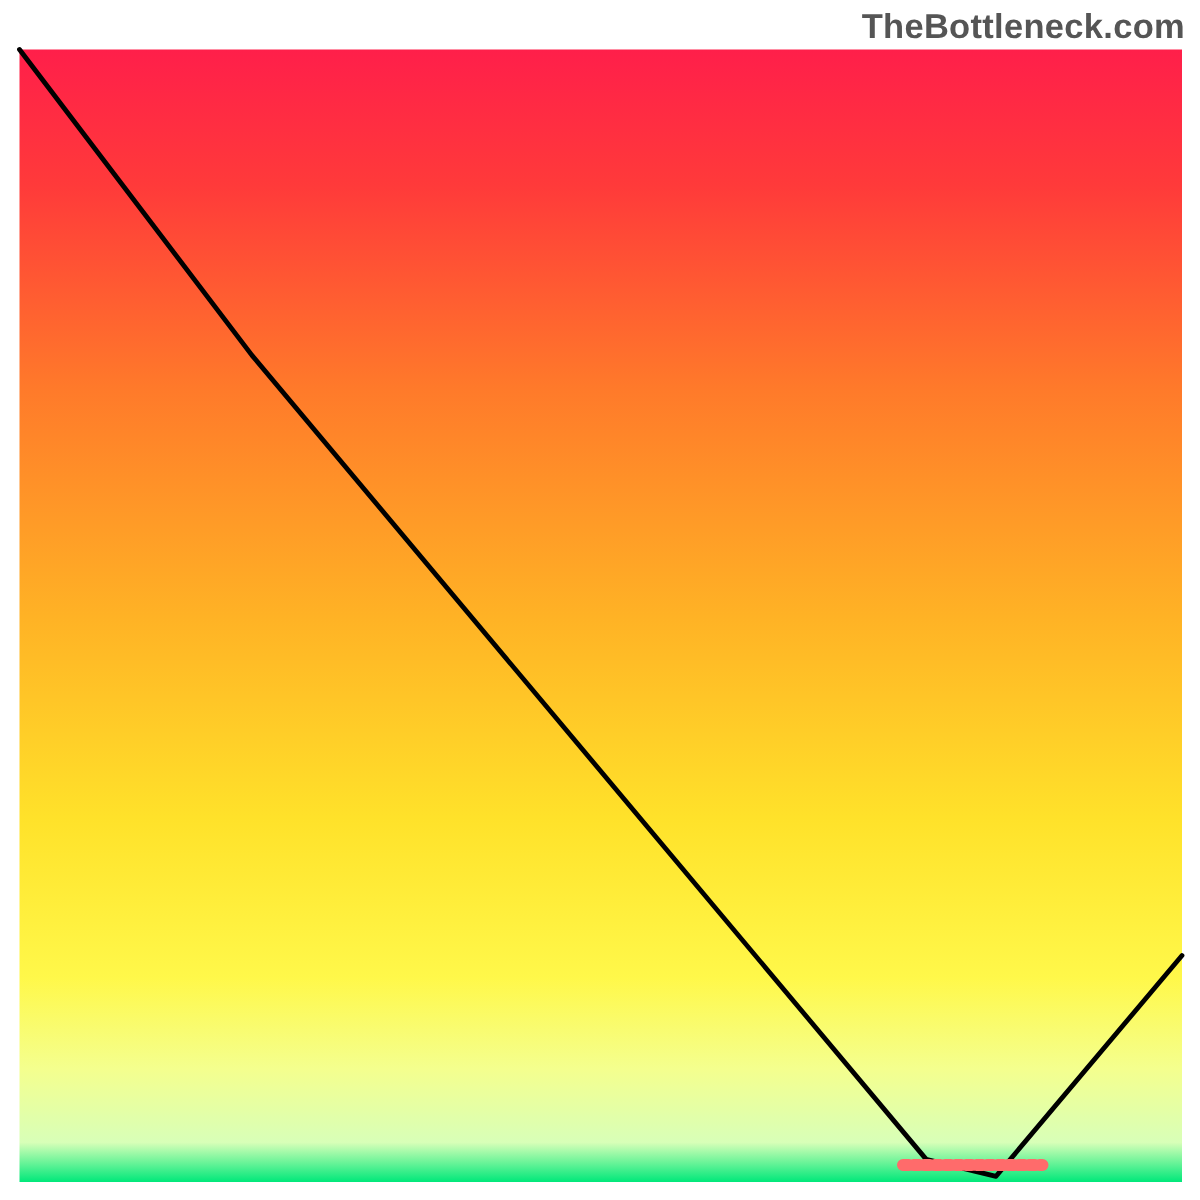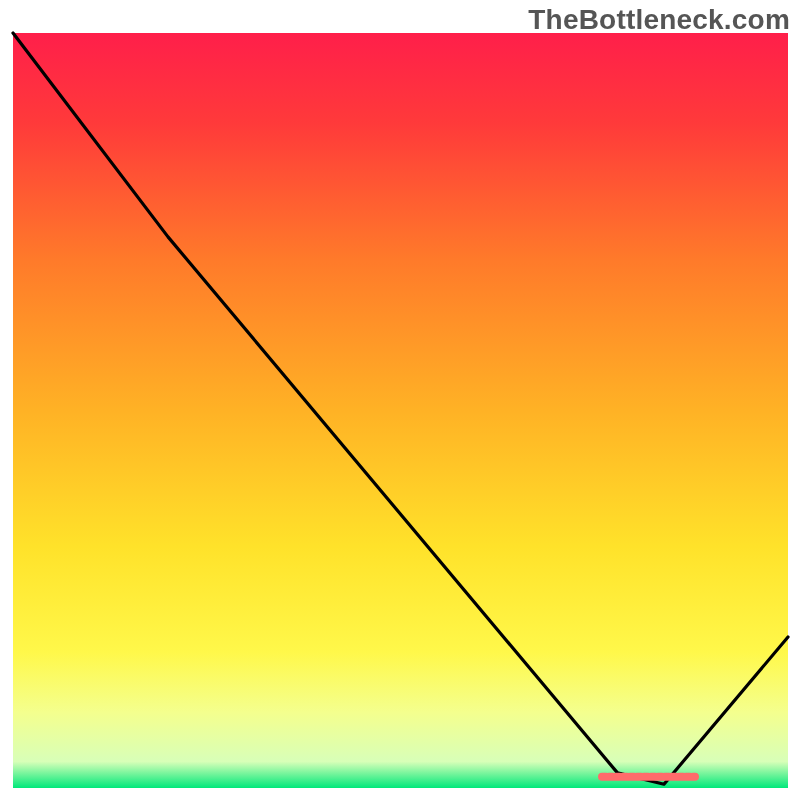--- a/index.html
+++ b/index.html
@@ -13,21 +13,21 @@
   }
   .stage {
     position: relative;
     width: 800px;
     height: 800px;
   }
   .watermark {
     position: absolute;
     top: 4px;
     right: 10px;
-    font-size: 28px;
+    font-size: 23px;
     font-weight: bold;
     color: #555555;
     letter-spacing: 0.2px;
     user-select: none;
   }
   svg.chart {
     position: absolute;
     left: 0;
     top: 0;
     width: 800px;

